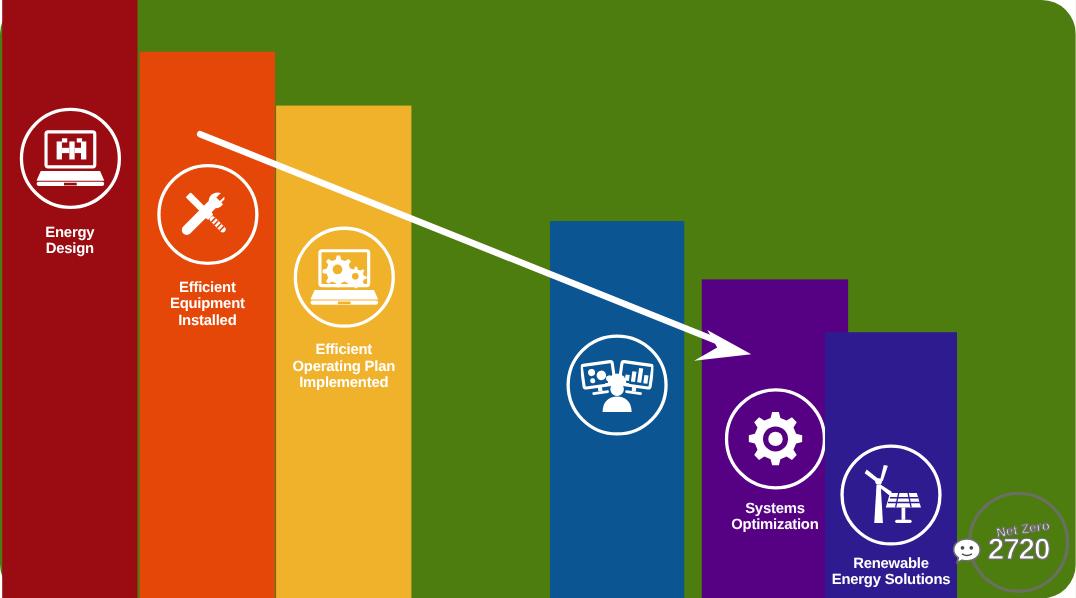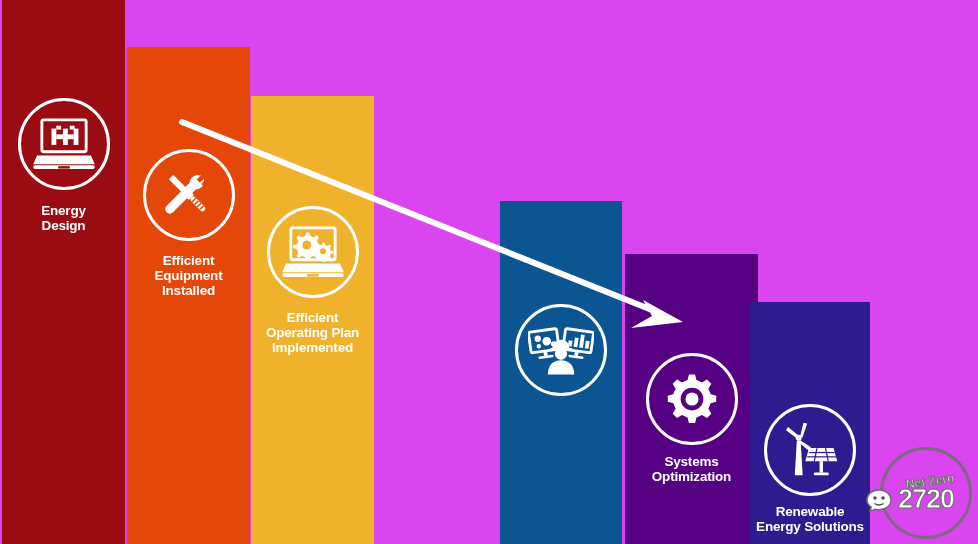--- a/index.html
+++ b/index.html
@@ -1,18 +1,18 @@
 <!DOCTYPE html>
 <html><head>
 <meta charset="utf-8">
 <style>
   html,body{margin:0;padding:0;background:#ffffff;}
   body{width:978px;height:544px;overflow:hidden;
        font-family:"Liberation Sans","DejaVu Sans",sans-serif;}
-  #stage{position:relative;width:978px;height:544px;background:#d946ef;}
+  #stage{position:relative;width:978px;height:544px;background:#4d7c0f;border-radius:31px;}
 
   .bar{position:absolute;bottom:0;display:flex;flex-direction:column;
        align-items:center;overflow:hidden;}
 
   .icon-wrap{position:absolute;left:50%;transform:translateX(-50%);
              width:92px;height:92px;border-radius:50%;
              border:3px solid #ffffff;box-sizing:border-box;
              display:flex;align-items:center;justify-content:center;}
   .icon-wrap svg{display:block;}
 
@@ -131,21 +131,21 @@
             <rect x="45" y="32" width="16" height="2.6" rx="1"></rect>
         </g>
         <path d="M26 24 a9 9 0 0 1 18 0 z"></path>
         <rect x="23" y="24" width="24" height="3" rx="1.5"></rect>
         <path d="M21 52 c0-10 6-15 14-15 c8 0 14 5 14 15 z"></path>
         <circle cx="35" cy="30" r="6.5"></circle>
       </svg>
     </div>
   </div>
 
-  <div class="bar" id="bar-5" style="left: 625px; width: 133px; height: 290px; background: rgb(86, 0, 132);">
+  <div class="bar" id="bar-5" style="left: 638px; width: 133px; height: 290px; background: rgb(86, 0, 132);">
     <div class="icon-wrap" style="top: 99px;">
       <svg width="56" height="56" viewBox="0 0 64 64" fill="#fff" aria-hidden="true">
         <g transform="translate(32,32)">
           <path d="M-3.5 -28 l7 0 l1.6 6.3 l6.4 2.7 l5.6-3.4 l5 5 l-3.4 5.6 l2.7 6.4 l6.3 1.6 l0 7 l-6.3 1.6 l-2.7 6.4 l3.4 5.6 l-5 5 l-5.6-3.4 l-6.4 2.7 l-1.6 6.3 l-7 0 l-1.6-6.3 l-6.4-2.7 l-5.6 3.4 l-5-5 l3.4-5.6 l-2.7-6.4 l-6.3-1.6 l0-7 l6.3-1.6 l2.7-6.4 l-3.4-5.6 l5-5 l5.6 3.4 l6.4-2.7 z"></path>
           <circle cx="0" cy="0" r="13" fill="#560084"></circle>
           <circle cx="0" cy="0" r="7.5"></circle>
         </g>
       </svg>
     </div>
     <div class="bar-label" style="top: 200px;">Systems

